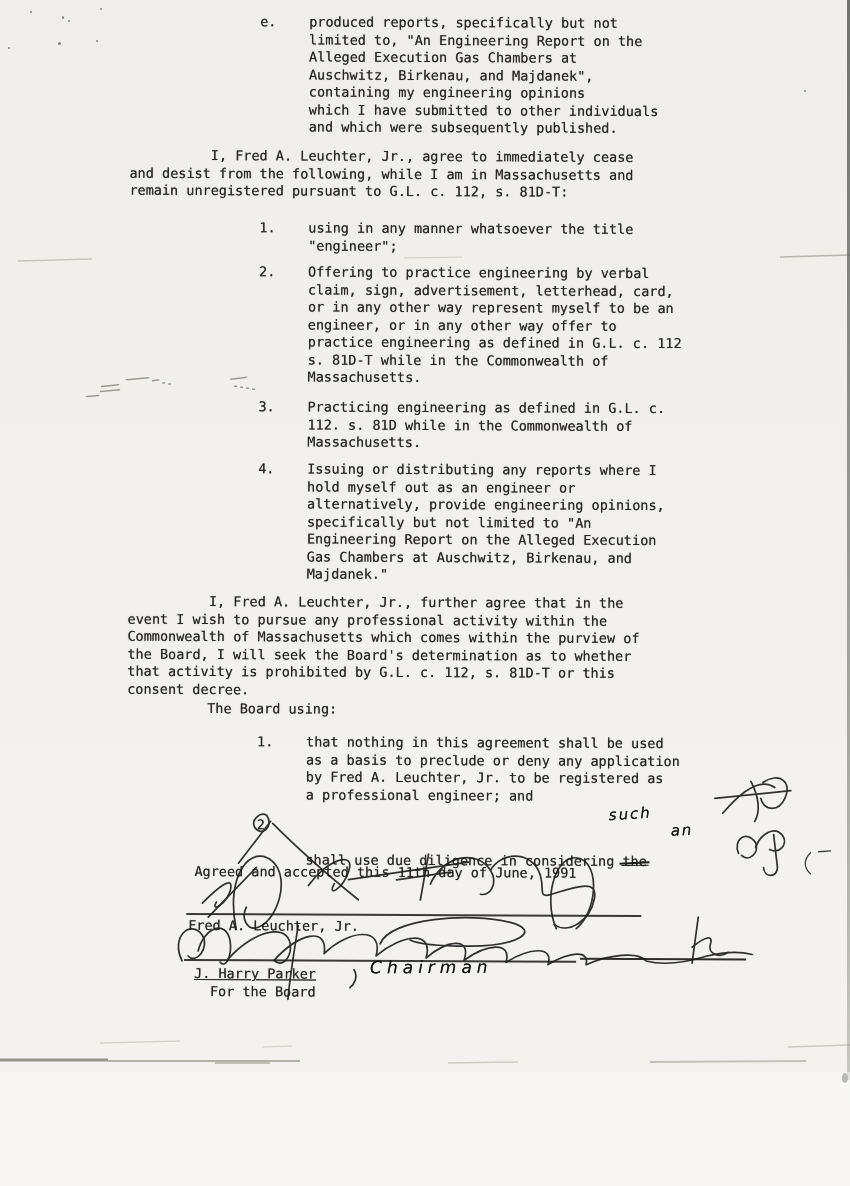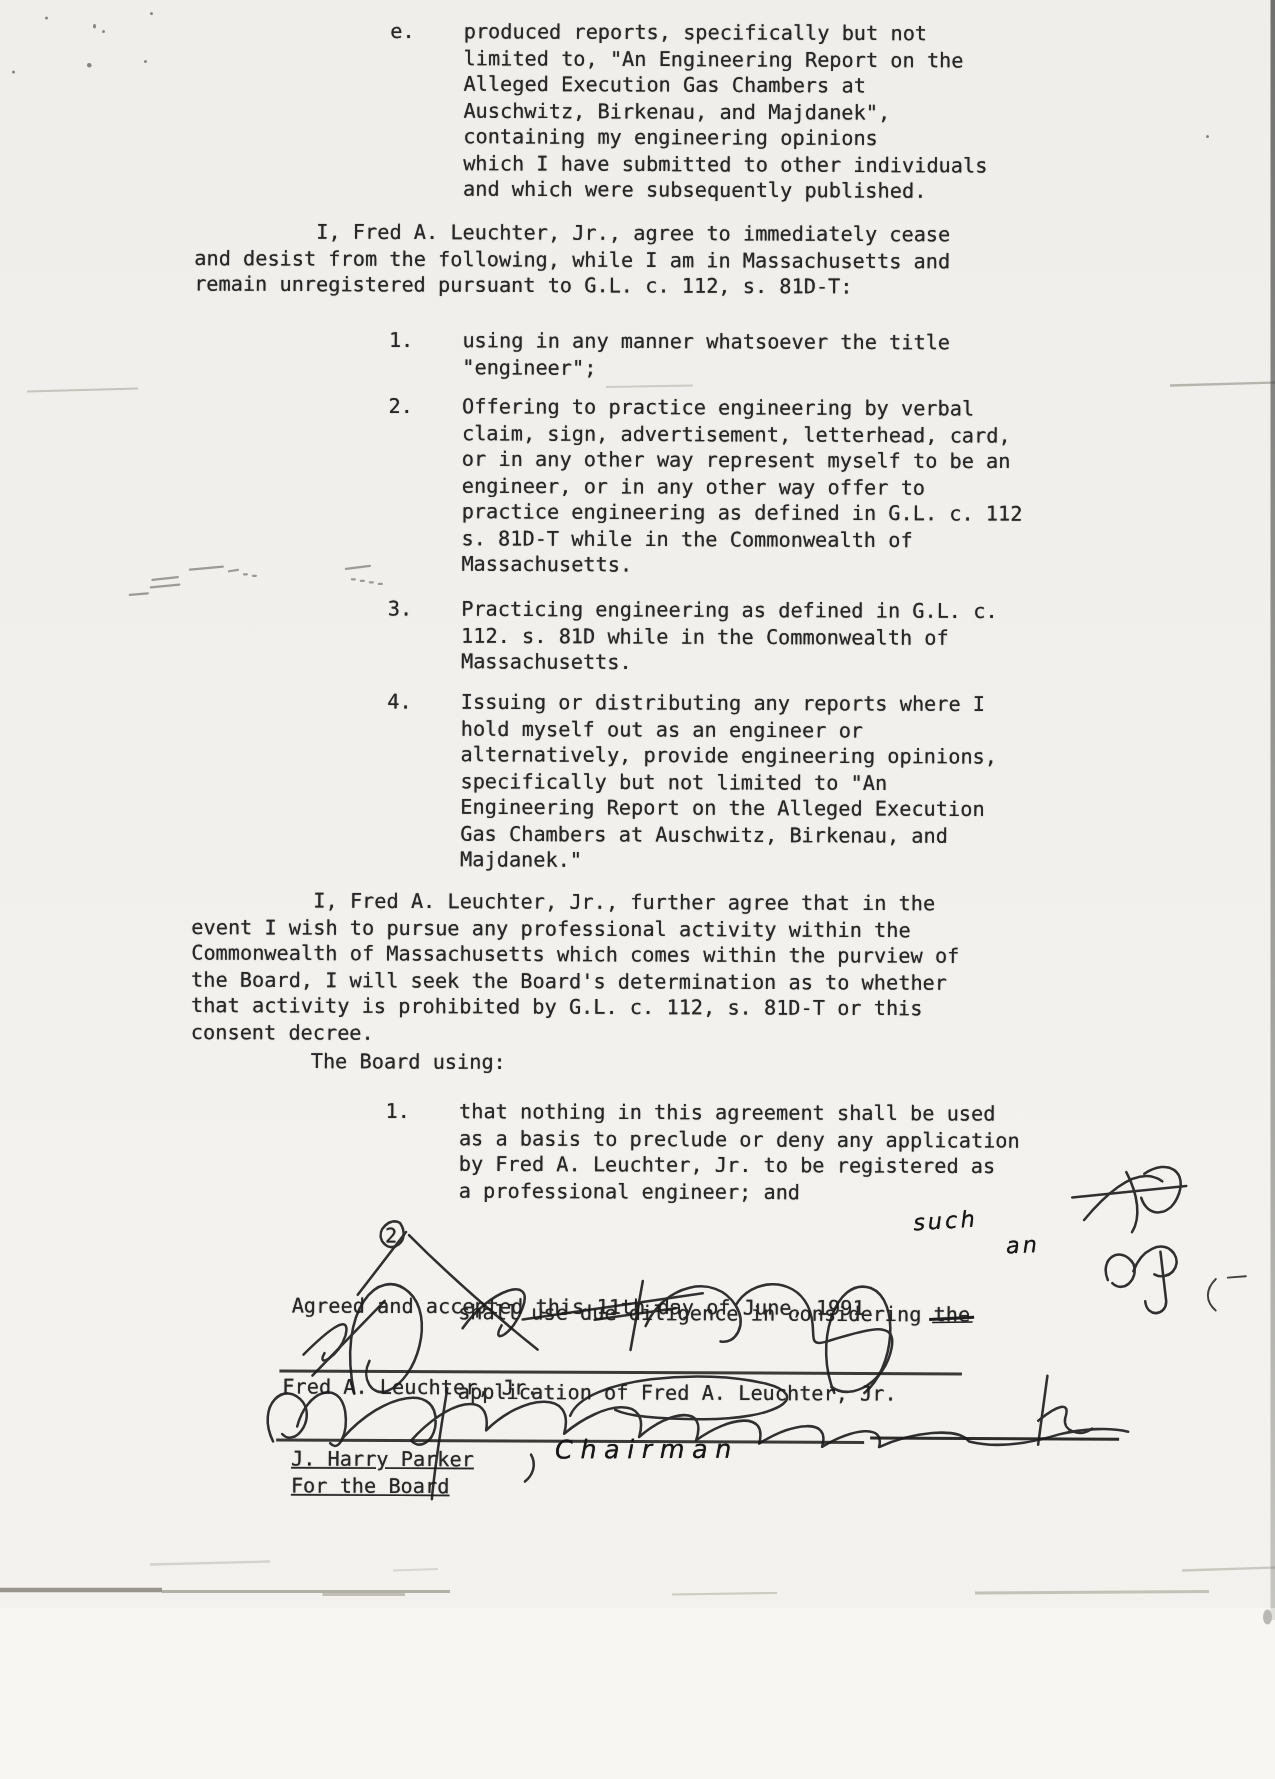--- a/index.html
+++ b/index.html
@@ -15,21 +15,21 @@
     position:absolute;white-space:pre;
     font-size:13.5px;line-height:17.5px;color:#272727;
     text-shadow:0 0 0.7px rgba(45,45,45,0.75);
   }
   .item{position:absolute;}
   .item .num{position:absolute;left:0;top:0;white-space:pre;
     font-size:13.5px;line-height:17.5px;color:#272727;text-shadow:0 0 0.7px rgba(45,45,45,0.75);}
   .item .body{position:absolute;left:49px;top:0;white-space:pre;
     font-size:13.5px;line-height:17.5px;color:#272727;text-shadow:0 0 0.7px rgba(45,45,45,0.75);}
   .line{white-space:pre;}
-  .struck{position:relative;display:inline-block;margin-top:16px;}
+  .struck{position:relative;display:inline-block;}
   .struck::before{content:"";position:absolute;left:-3px;right:-3px;top:52%;
     border-top:2px solid #1d1d1d;transform:rotate(-3deg);}
   .struck::after{content:"";position:absolute;left:-1px;right:-2px;top:68%;
     border-top:1.4px solid #1d1d1d;transform:rotate(-1deg);}
   .hw{
     position:absolute;font-family:"DejaVu Sans",sans-serif;font-style:italic;
     color:#161616;text-shadow:0 0 0.5px rgba(20,20,20,.8);
   }
   .hw-such{left:610px;top:804px;font-size:15px;letter-spacing:2px;transform:rotate(-4deg);}
   .hw-an{left:672px;top:820px;font-size:15px;letter-spacing:2px;transform:rotate(-3deg);}
@@ -113,37 +113,36 @@
       <div class="num">1.</div>
       <div class="body">that nothing in this agreement shall be used
 as a basis to preclude or deny any application
 by Fred A. Leuchter, Jr. to be registered as
 a professional engineer; and</div>
     </div>
     <div class="item" style="left:258px;top:817px;">
       <div class="num">2</div>
       <div class="body">
         <div class="line"><span>shall use due diligence in considering </span><span class="struck">the</span></div>
-        <div class="line">application of Fred A. Leuchter, Jr.</div>
       </div>
     </div>
 
     <span class="hw hw-such">such</span>
     <span class="hw hw-an">an</span>
 
     <div class="t" style="left:196px;top:864px;">Agreed and accepted this 11th day of June, 1991</div>
 
     <div class="rule" style="left:188px;top:914px;width:455px;"></div>
     <div class="rule" style="left:186px;top:960px;width:392px;"></div>
     <div class="rule" style="left:582px;top:957px;width:166px;height:2.2px;background:#2d2d2b;"></div>
 
     <div class="t" style="left:190px;top:918px;">Fred A. Leuchter, Jr.</div>
     <div class="t" style="left:196px;top:966px;text-decoration:underline;">J. Harry Parker</div>
     <span class="hw hw-chairman">Chairman</span>
-    <div class="t" style="left:196px;top:984px;text-decoration:underline;">For the Board</div>
+    <div class="t" style="left:212px;top:984px;">For the Board</div>
 
     <svg class="overlay" width="850" height="1186" viewBox="0 0 850 1186">
 
       <g class="ink">
         <path d="M268,816 C276,828 262,838 256,828 C252,820 262,812 268,816"></path>
         <path d="M272,822 L240,864"></path>
         <path d="M274,824 C298,848 330,876 360,900"></path>
       </g>
 
       <g class="ink">

